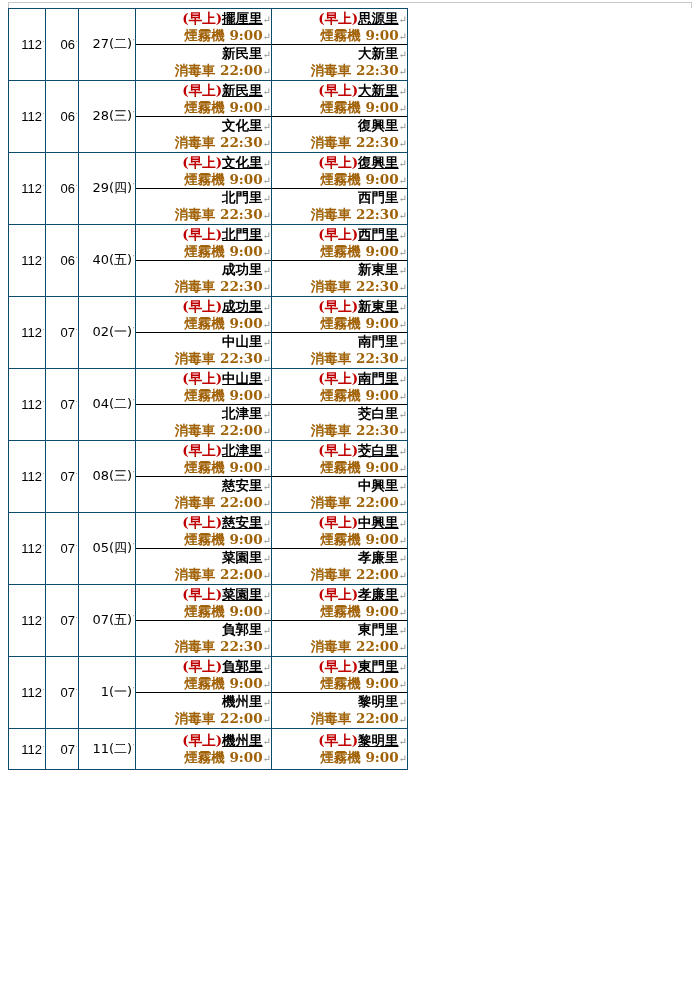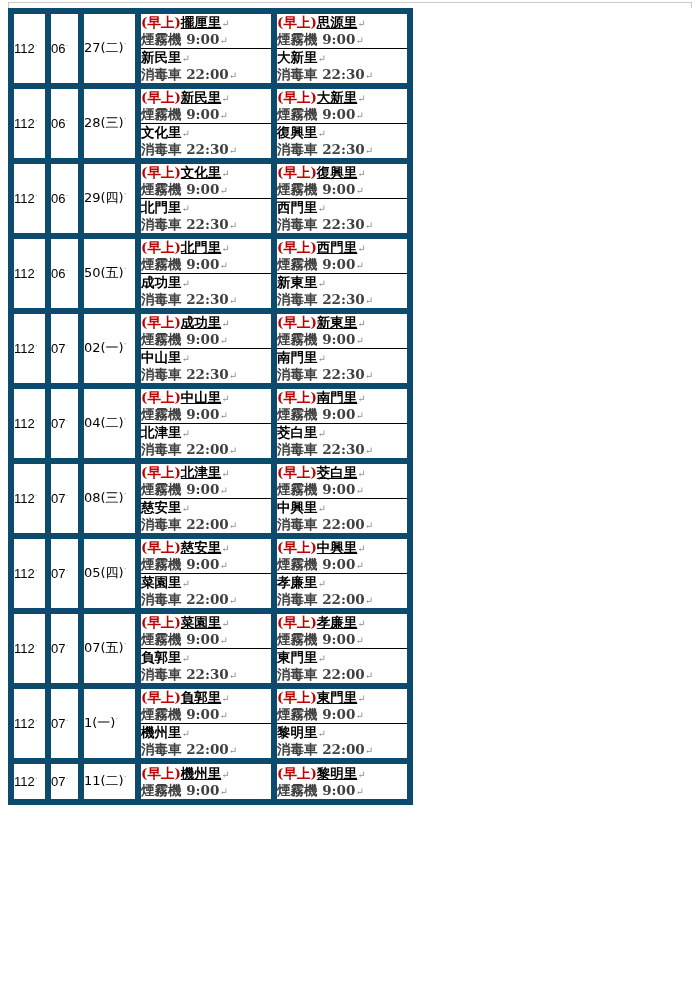--- a/index.html
+++ b/index.html
@@ -33,24 +33,24 @@
     box-sizing: border-box;
   }
   table.sched {
     position: absolute;
     left: 8px;
     top: 8px;
     border-collapse: collapse;
     table-layout: fixed;
   }
   table.sched td {
-    border: 6px solid #0c4a6e;
+    border: 1px solid #0c4a6e;
     padding: 0;
     vertical-align: middle;
-    text-align: left;
+    text-align: right;
     font-size: 13px;
   }
   
   col.c-year { width: 37px; }
   col.c-month { width: 33px; }
   col.c-day { width: 57px; }
   col.c-zone { width: 136px; }
 
   td.ym {
     font-family: Liberation Sans, sans-serif;
@@ -83,21 +83,21 @@
     color: #c00000;
   }
   .vil {
     color: #000000;
     text-decoration: underline;
   }
   .vil-plain {
     color: #000000;
   }
   .mach {
-    color: #404040;
+    color: #a16207;
     font-weight: bold;
   }
   .pilcrow {
     color: #8a8a8a;
     font-weight: normal;
     font-size: 10px;
     vertical-align: baseline;
   }
   .sep {
     display: block;
@@ -200,21 +200,21 @@
               <span class="sub"><span class="mach">煙霧機 9:00</span><span class="pilcrow">↵</span></span>
               <span class="sep"></span>
               <span class="row-line"><span class="vil-plain">西門里</span><span class="pilcrow">↵</span></span>
               <span class="sub"><span class="mach">消毒車 22:30</span><span class="pilcrow">↵</span></span>
             </div>
           </td>
         </tr>
         <tr style="height: 72px;">
           <td class="ym"><span>112</span><span class="tiny-mark">·</span></td>
           <td class="ym"><span>06</span><span class="tiny-mark">·</span></td>
-          <td class="day"><span>50(五)</span><span class="tiny-mark">·</span></td>
+          <td class="day"><span>40(五)</span><span class="tiny-mark">·</span></td>
           <td class="zone">
             <div class="cellwrap">
               <span class="row-line morning"><span class="tag">(早上)</span><span class="vil">北門里</span><span class="pilcrow">↵</span></span>
               <span class="sub"><span class="mach">煙霧機 9:00</span><span class="pilcrow">↵</span></span>
               <span class="sep"></span>
               <span class="row-line"><span class="vil-plain">成功里</span><span class="pilcrow">↵</span></span>
               <span class="sub"><span class="mach">消毒車 22:30</span><span class="pilcrow">↵</span></span>
             </div>
           </td>
           <td class="zone">

